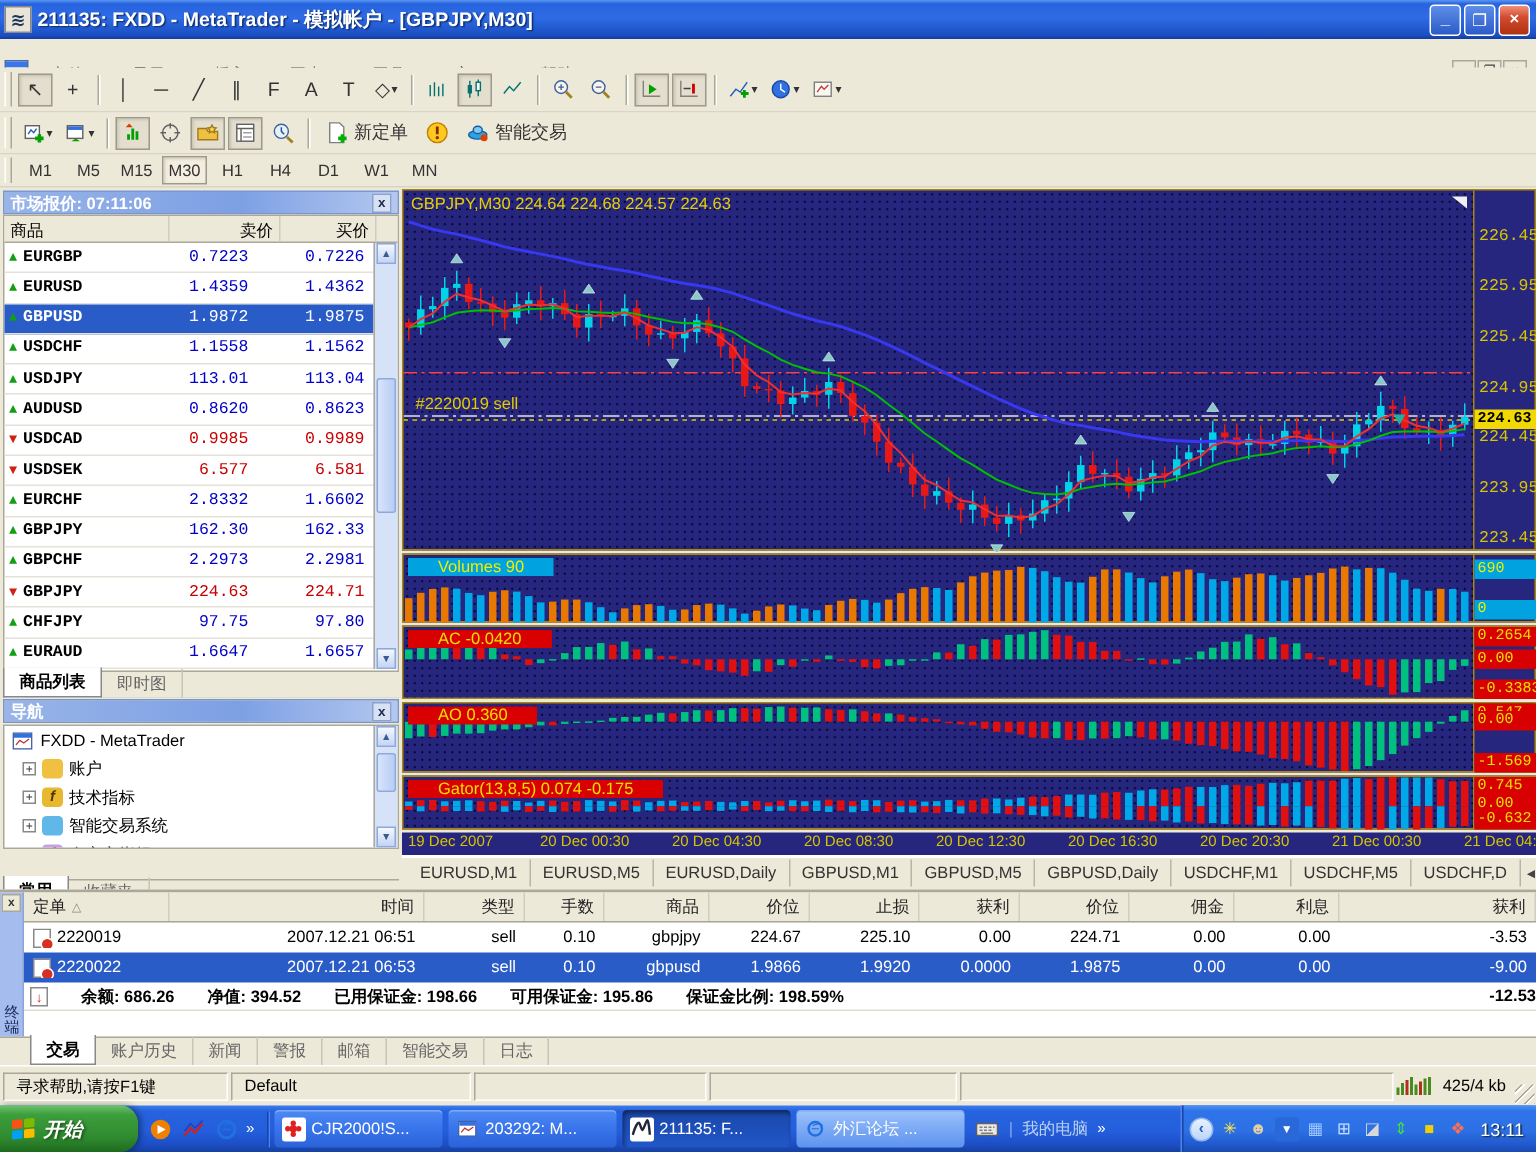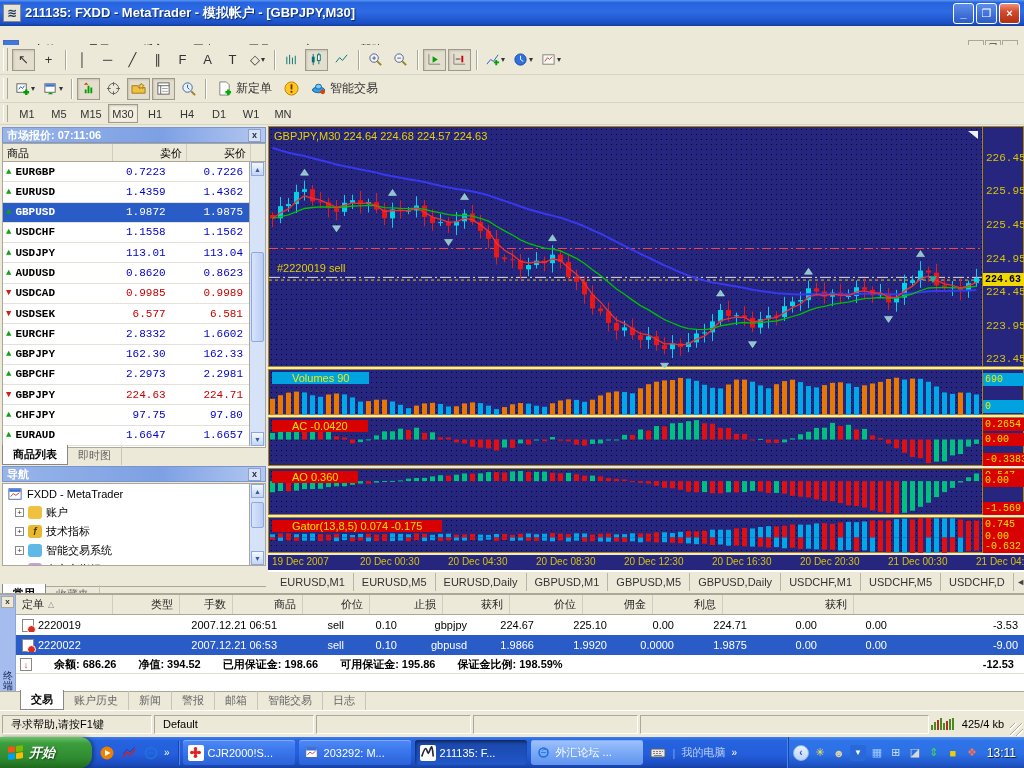--- a/index.html
+++ b/index.html
@@ -109,21 +109,21 @@
 .trow.head{background:#ECE9D8;border-bottom:1px solid #ACA899;color:#222;}
 .trow .c{padding:0 6px;text-align:right;white-space:nowrap;overflow:hidden;font-size:11px;}
 .trow.head .c{border-right:1px solid #D0CCC0;height:100%;display:flex;align-items:center;justify-content:flex-end;}
 .trow.head .c.first{justify-content:flex-start;gap:4px;}
 .trow .c.first{text-align:left;display:flex;align-items:center;gap:4px;}
 .trow.selected{background:#2A5CC8;color:#fff;}
 .order-ic{width:12px;height:13px;background:#fff;border:1px solid #888;position:relative;flex:none;}
 .order-ic:after{content:"";position:absolute;right:-3px;bottom:-3px;width:7px;height:7px;border-radius:50%;background:#D83020;border:1px solid #fff;}
 .bal-ic{width:12px;height:13px;background:#fff;border:1px solid #888;color:#D02010;font-size:9px;line-height:12px;text-align:center;flex:none;}
 #t-balance{display:flex;align-items:center;height:19px;font-weight:bold;gap:22px;padding-left:4px;border-bottom:1px solid #E0DCD0;}
-#t-balance .tot{margin-left:auto;padding-right:10px;}
+#t-balance .tot{margin-left:auto;}
 #t-tabs{position:absolute;left:0px;bottom:0;width:1024px;height:19px;background:#ECE9D8;border-top:1px solid #ACA899;
  display:flex;align-items:flex-end;padding-left:20px;}
 
 
 #statusbar{position:absolute;left:0;top:710px;width:1024px;height:27px;background:#ECE9D8;border-top:1px solid #fff;
  display:flex;align-items:center;padding:2px 2px;}
 .sbox{height:19px;display:flex;align-items:center;padding:0 8px;border:1px solid;border-color:#ACA899 #FFF #FFF #ACA899;margin-right:2px;}
 #traffic{display:flex;align-items:flex-end;gap:1px;height:12px;margin-right:8px;}
 #traffic i{width:2px;background:#4A8A20;}
 #traffic i.r{background:#B03020;}
@@ -1347,20 +1347,21 @@
     <div id="t-strip">
       <div class="x">x</div>
       <div class="vlabel" id="t-vlabel">
           <div>终</div>
           <div>端</div>
         </div>
     </div>
     <div id="t-table">
         <div class="trow head">
           <div class="c first" style="width: 97px;">定单<span style="color: rgb(136, 136, 136); font-size: 8px;">△</span></div>
+          <div class="c" style="width: 170px;">时间</div>
           <div class="c" style="width: 67px;">类型</div>
           <div class="c" style="width: 53px;">手数</div>
           <div class="c" style="width: 70px;">商品</div>
           <div class="c" style="width: 67px;">价位</div>
           <div class="c" style="width: 73px;">止损</div>
           <div class="c" style="width: 67px;">获利</div>
           <div class="c" style="width: 73px;">价位</div>
           <div class="c" style="width: 70px;">佣金</div>
           <div class="c" style="width: 70px;">利息</div>
           <div class="c" style="width: 131px;">获利</div>

